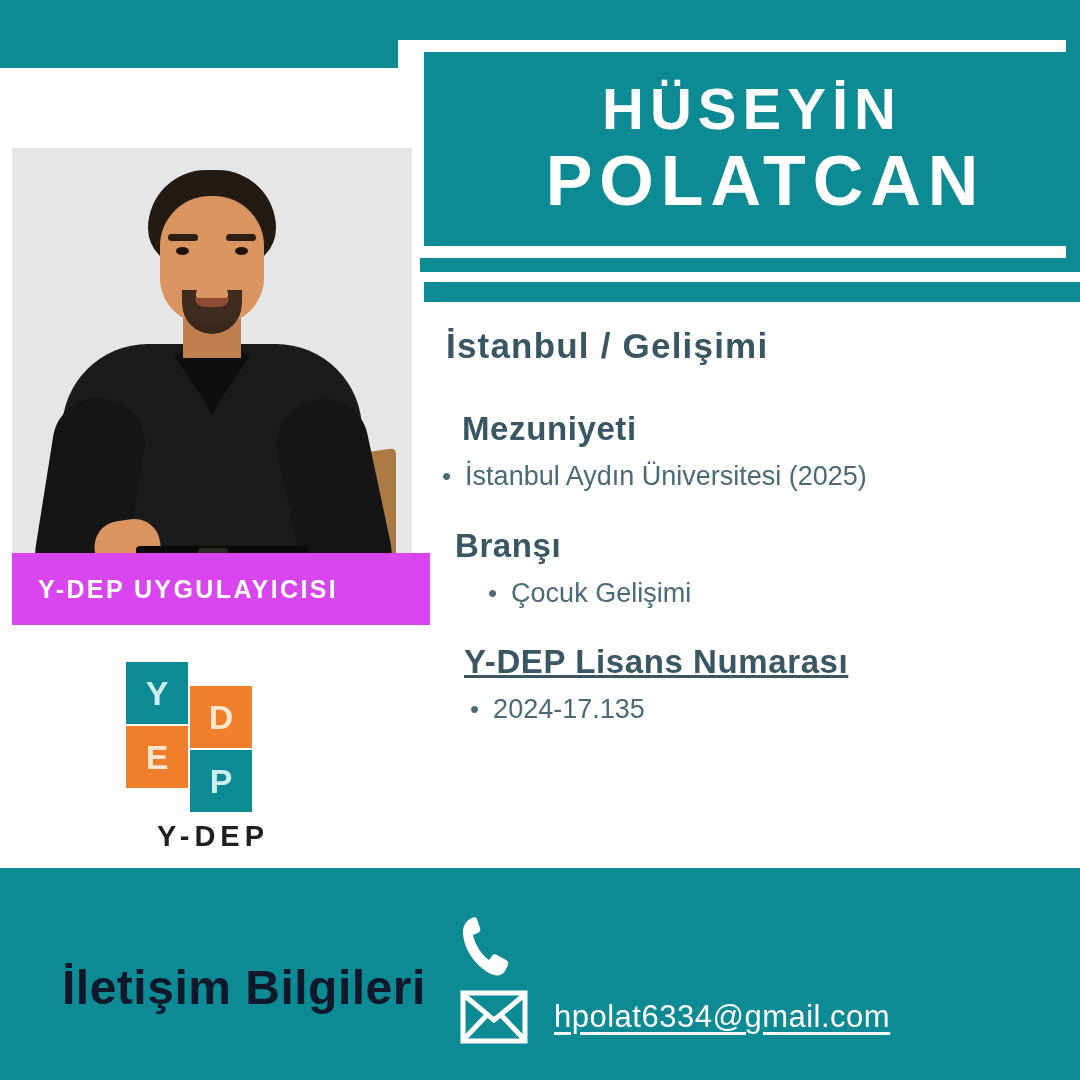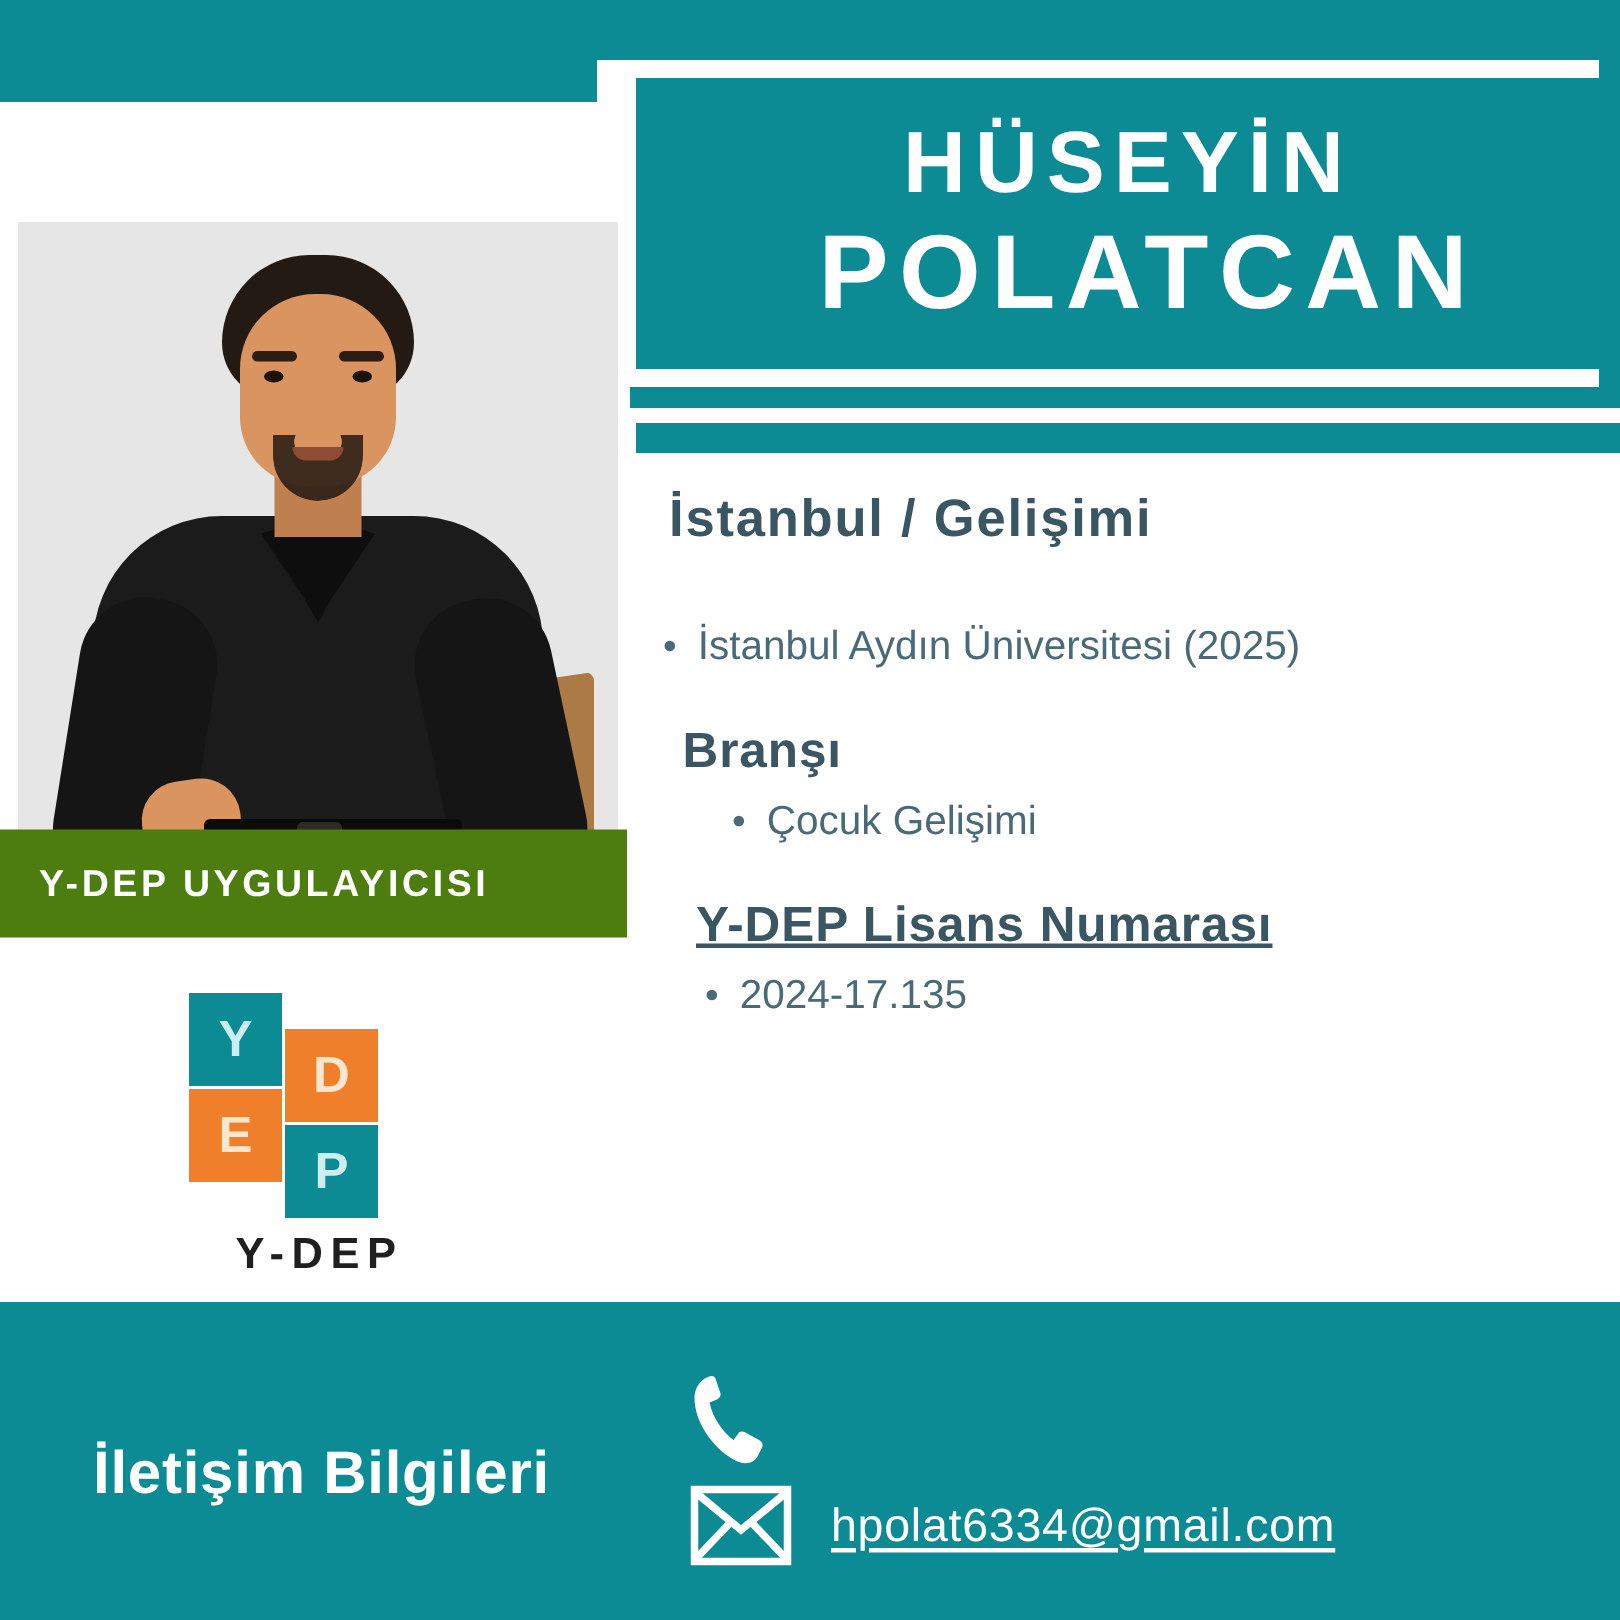--- a/index.html
+++ b/index.html
@@ -112,22 +112,22 @@
     background:#2e2a26;border-radius:4px;
   }
   .ph-chair{
     position:absolute;left:318px;top:300px;width:66px;height:160px;
     background:#a9743c;border-radius:6px;opacity:.95;
     clip-path:polygon(0 6%,100% 0,100% 100%,28% 100%,28% 48%,0 42%);
   }
 
   
   .badge{
-    position:absolute;left:0px;top:553px;width:418px;height:72px;
-    background:#4d7c0f;display:flex;align-items:center;
+    position:absolute;left:12px;top:553px;width:418px;height:72px;
+    background:#d946ef;display:flex;align-items:center;
   }
   .badge-text{
     color:#ffffff;font-weight:700;font-size:25px;letter-spacing:2.4px;
     padding-left:26px;white-space:nowrap;
   }
 
   
   .logo{position:absolute;left:118px;top:660px;width:190px;height:160px;}
   .tile{position:absolute;width:62px;height:62px;display:flex;align-items:center;justify-content:center;
         font-weight:700;font-size:34px;color:#ffffff;}
@@ -162,21 +162,21 @@
   .sec-list.ind-a{margin-left:18px;}
   .sec-list.ind-b{margin-left:64px;}
   .sec-list.ind-c{margin-left:46px;}
 
   
   .footer{
     position:absolute;left:0;bottom:0;width:1080px;height:212px;background:#0d8b95;
   }
   .footer-title{
     position:absolute;left:62px;top:92px;
-    color:#ffffff;font-weight:700;font-size:40px;letter-spacing:.5px;white-space:nowrap;
+    color:#0f172a;font-weight:700;font-size:48px;letter-spacing:.5px;white-space:nowrap;
   }
   .contact-row{position:absolute;display:flex;align-items:center;gap:26px;}
   .contact-row.phone{left:458px;top:46px;}
   .contact-row.mail{left:460px;top:122px;}
   .contact-text{color:#ffffff;font-size:31px;letter-spacing:.5px;white-space:nowrap;}
   .contact-text.link{text-decoration:underline;text-underline-offset:5px;}
   .ic{display:block;}
 </style>
 </head>
 <body>
@@ -223,20 +223,21 @@
     <div class="tile y">Y</div>
     <div class="tile d">D</div>
     <div class="tile e">E</div>
     <div class="tile p">P</div>
     <div class="logo-word">Y-DEP</div>
   </div>
 
   <div class="details">
     <div class="location">İstanbul / Gelişimi</div>
 
+    <div class="sec-head ind1">Mezuniyeti</div>
     <ul class="sec-list ind-a">
       <li>
         <span class="dot">•</span>
         <span>İstanbul Aydın Üniversitesi (2025)</span>
       </li>
     </ul>
 
     <div class="sec-head ind2">Branşı</div>
     <ul class="sec-list ind-b">
       <li>

